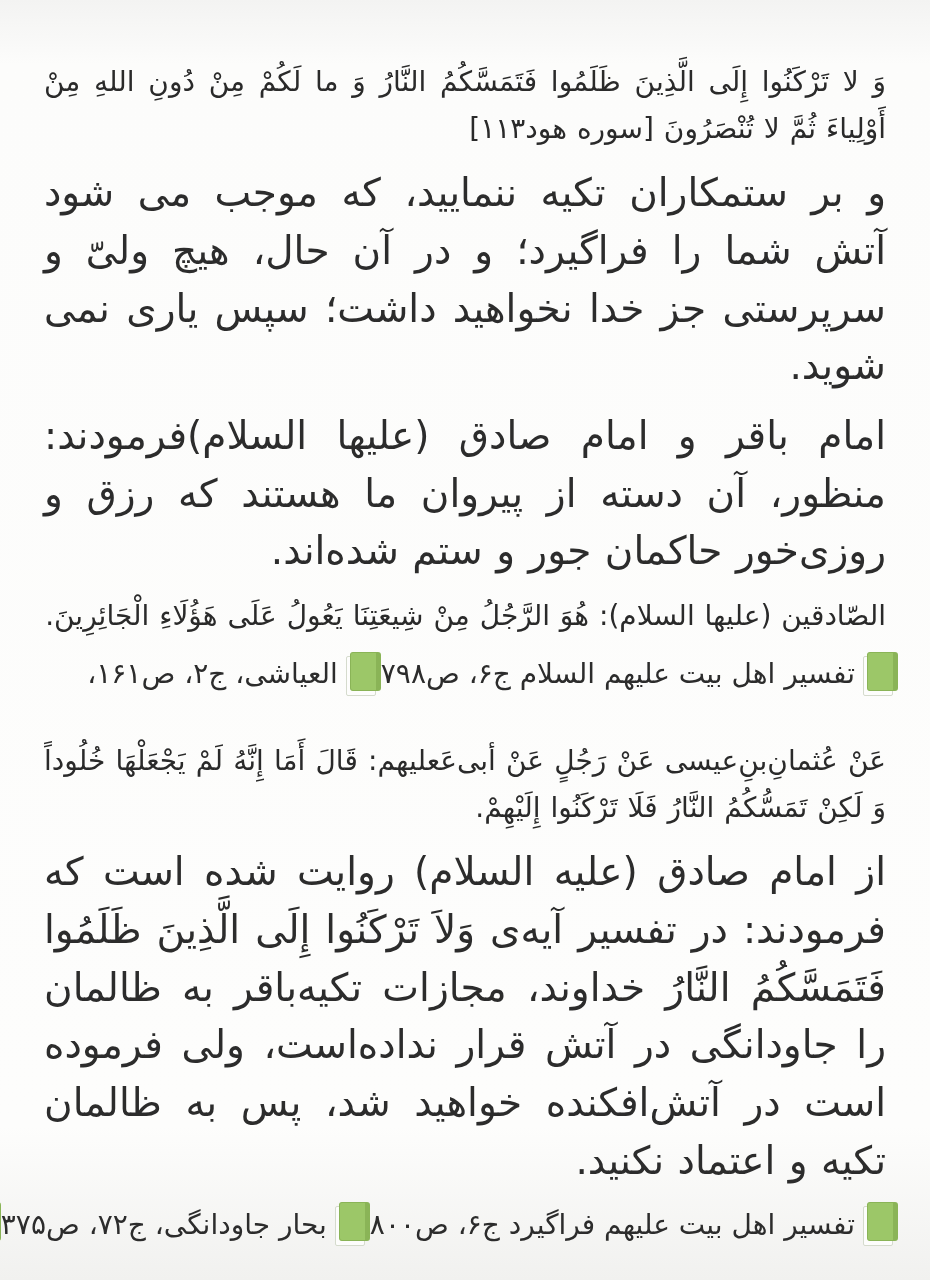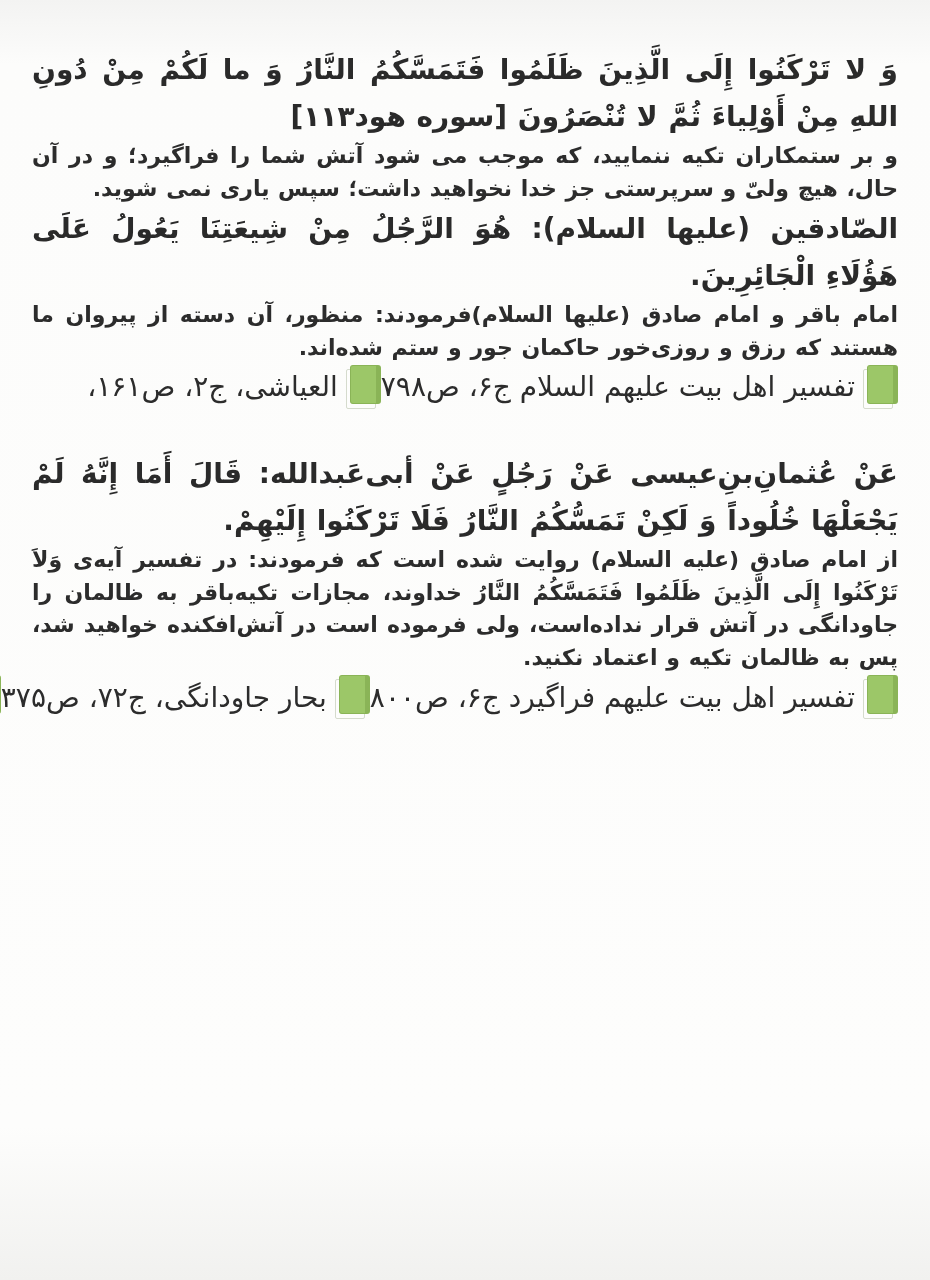--- a/index.html
+++ b/index.html
@@ -14,33 +14,32 @@
     color: #2d2d2d;
     background: linear-gradient(180deg, #f3f3f2 0%, #fcfcfb 5%, #fdfdfc 88%, #f1f1ef 100%);
   }
   .page {
     direction: rtl;
     padding: 46px 32px 0 32px;
     box-sizing: border-box;
     width: 930px;
   }
   p.para {
-    margin: 0;
+    margin: 12px;
     text-align: justify;
     text-align-last: right;
     word-spacing: 1px;
-    font-weight: bold;
   }
   .arabic {
     font-size: 28px;
     line-height: 1.68;
     color: #2a2a2a;
   }
   .persian {
-    font-size: 22px;
+    font-size: 39px;
     line-height: 1.48;
     color: #2c2c2c;
   }
   .sec-verse        { margin-bottom: 6px; }
   .sec-verse-trans  { margin-bottom: 34px; }
   .sec-hadith1      { margin-bottom: 34px; }
   .sec-hadith1-trans{ margin-bottom: 46px; }
   .sec-cites1       { margin-bottom: 36px; }
   .sec-hadith2      { margin-bottom: 32px; }
   .sec-hadith2-trans{ margin-bottom: 34px; }
@@ -95,42 +94,42 @@
 </style>
 </head>
 <body>
 
 <div class="page">
 
   <p class="para arabic sec-verse">وَ لا تَرْکَنُوا إِلَی الَّذِینَ ظَلَمُوا فَتَمَسَّکُمُ النَّارُ وَ ما لَکُمْ مِنْ دُونِ اللهِ مِنْ أَوْلِیاءَ ثُمَّ لا تُنْصَرُونَ [سوره هود۱۱۳]</p>
 
   <p class="para persian sec-verse-trans">و بر ستمکاران تکیه ننمایید، که موجب می شود آتش شما را فراگیرد؛ و در آن حال، هیچ ولیّ و سرپرستی جز خدا نخواهید داشت؛ سپس یاری نمی شوید.</p>
 
+  <p class="para persian sec-hadith1-trans">امام باقر و امام صادق (علیها السلام)فرمودند: منظور، آن دسته از پیروان ما هستند که رزق و روزی‌خور حاکمان جور و ستم شده‌اند.</p>
+
   <p class="para arabic sec-hadith1">الصّادقین (علیها السلام): هُوَ الرَّجُلُ مِنْ شِیعَتِنَا یَعُولُ عَلَی هَؤُلَاءِ الْجَائِرِینَ.</p>
-
-  <p class="para persian sec-hadith1-trans">امام باقر و امام صادق (علیها السلام)فرمودند: منظور، آن دسته از پیروان ما هستند که رزق و روزی‌خور حاکمان جور و ستم شده‌اند.</p>
 
   <div class="citations sec-cites1">
     <div class="cite-row">
       <span class="book-icon">
           <span class="book-pages"></span>
           <span class="book-cover"></span>
         </span>
       <span class="cite-text">تفسیر اهل بیت علیهم السلام ج۶، ص۷۹۸</span>
     </div>
     <div class="cite-row">
       <span class="book-icon">
           <span class="book-pages"></span>
           <span class="book-cover"></span>
         </span>
       <span class="cite-text">العیاشی، ج۲، ص۱۶۱،</span>
     </div>
   </div>
 
-  <p class="para arabic sec-hadith2">عَنْ عُثمانِ‌بنِ‌عیسی عَنْ رَجُلٍ عَنْ أبی‌عَبدالله: قَالَ أَمَا إِنَّهُ لَمْ یَجْعَلْهَا خُلُوداً وَ لَکِنْ تَمَسُّکُمُ النَّارُ فَلَا تَرْکَنُوا إِلَیْهِمْ.</p>
+  <p class="para arabic sec-hadith2">عَنْ عُثمانِ‌بنِ‌عیسی عَنْ رَجُلٍ عَنْ أبی‌عَعلیهم: قَالَ أَمَا إِنَّهُ لَمْ یَجْعَلْهَا خُلُوداً وَ لَکِنْ تَمَسُّکُمُ النَّارُ فَلَا تَرْکَنُوا إِلَیْهِمْ.</p>
 
   <p class="para persian sec-hadith2-trans">از امام صادق (علیه السلام) روایت شده است که فرمودند: در تفسیر آیه‌ی وَلاَ تَرْکَنُوا إِلَی الَّذِینَ ظَلَمُوا فَتَمَسَّکُمُ النَّارُ خداوند، مجازات تکیه‌باقر به ظالمان را جاودانگی در آتش قرار نداده‌است، ولی فرموده است در آتش‌افکنده خواهید شد، پس به ظالمان تکیه و اعتماد نکنید.</p>
 
   <div class="citations">
     <div class="cite-row">
       <span class="book-icon">
           <span class="book-pages"></span>
           <span class="book-cover"></span>
         </span>
       <span class="cite-text">تفسیر اهل بیت علیهم فراگیرد ج۶، ص۸۰۰</span>

